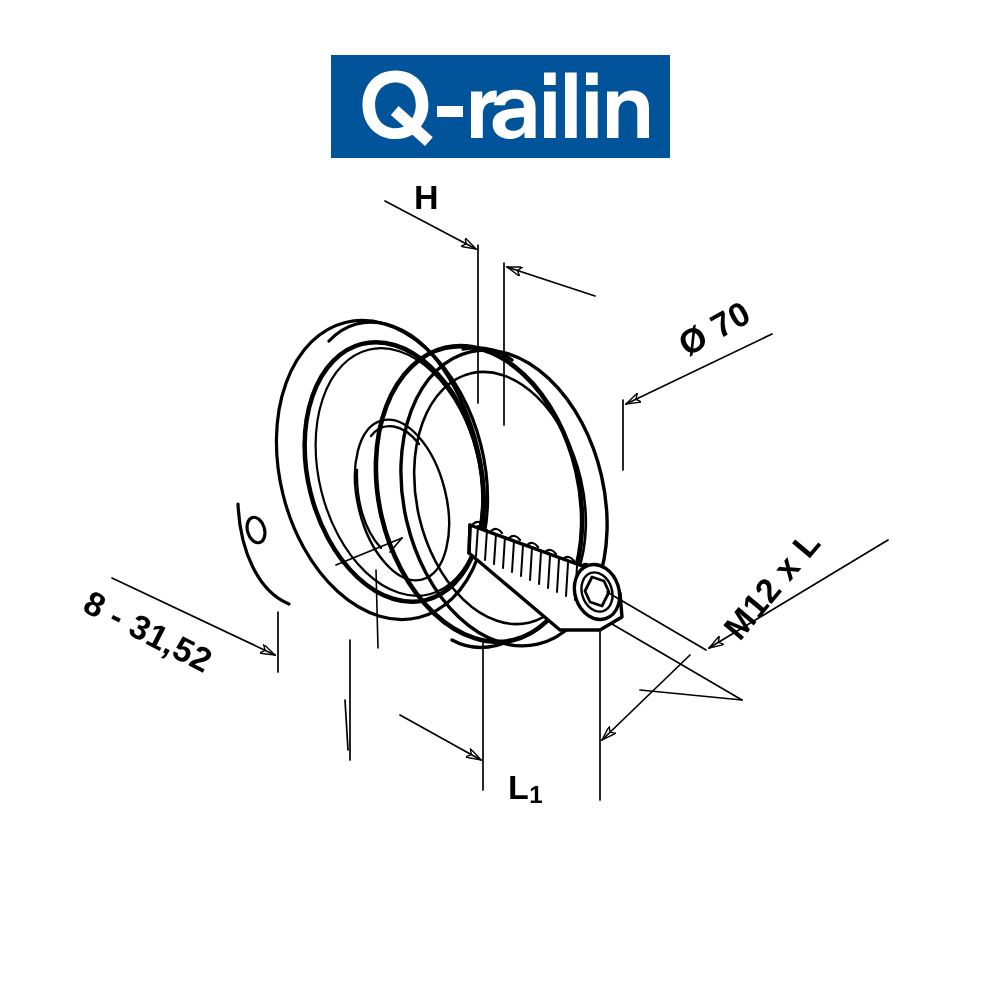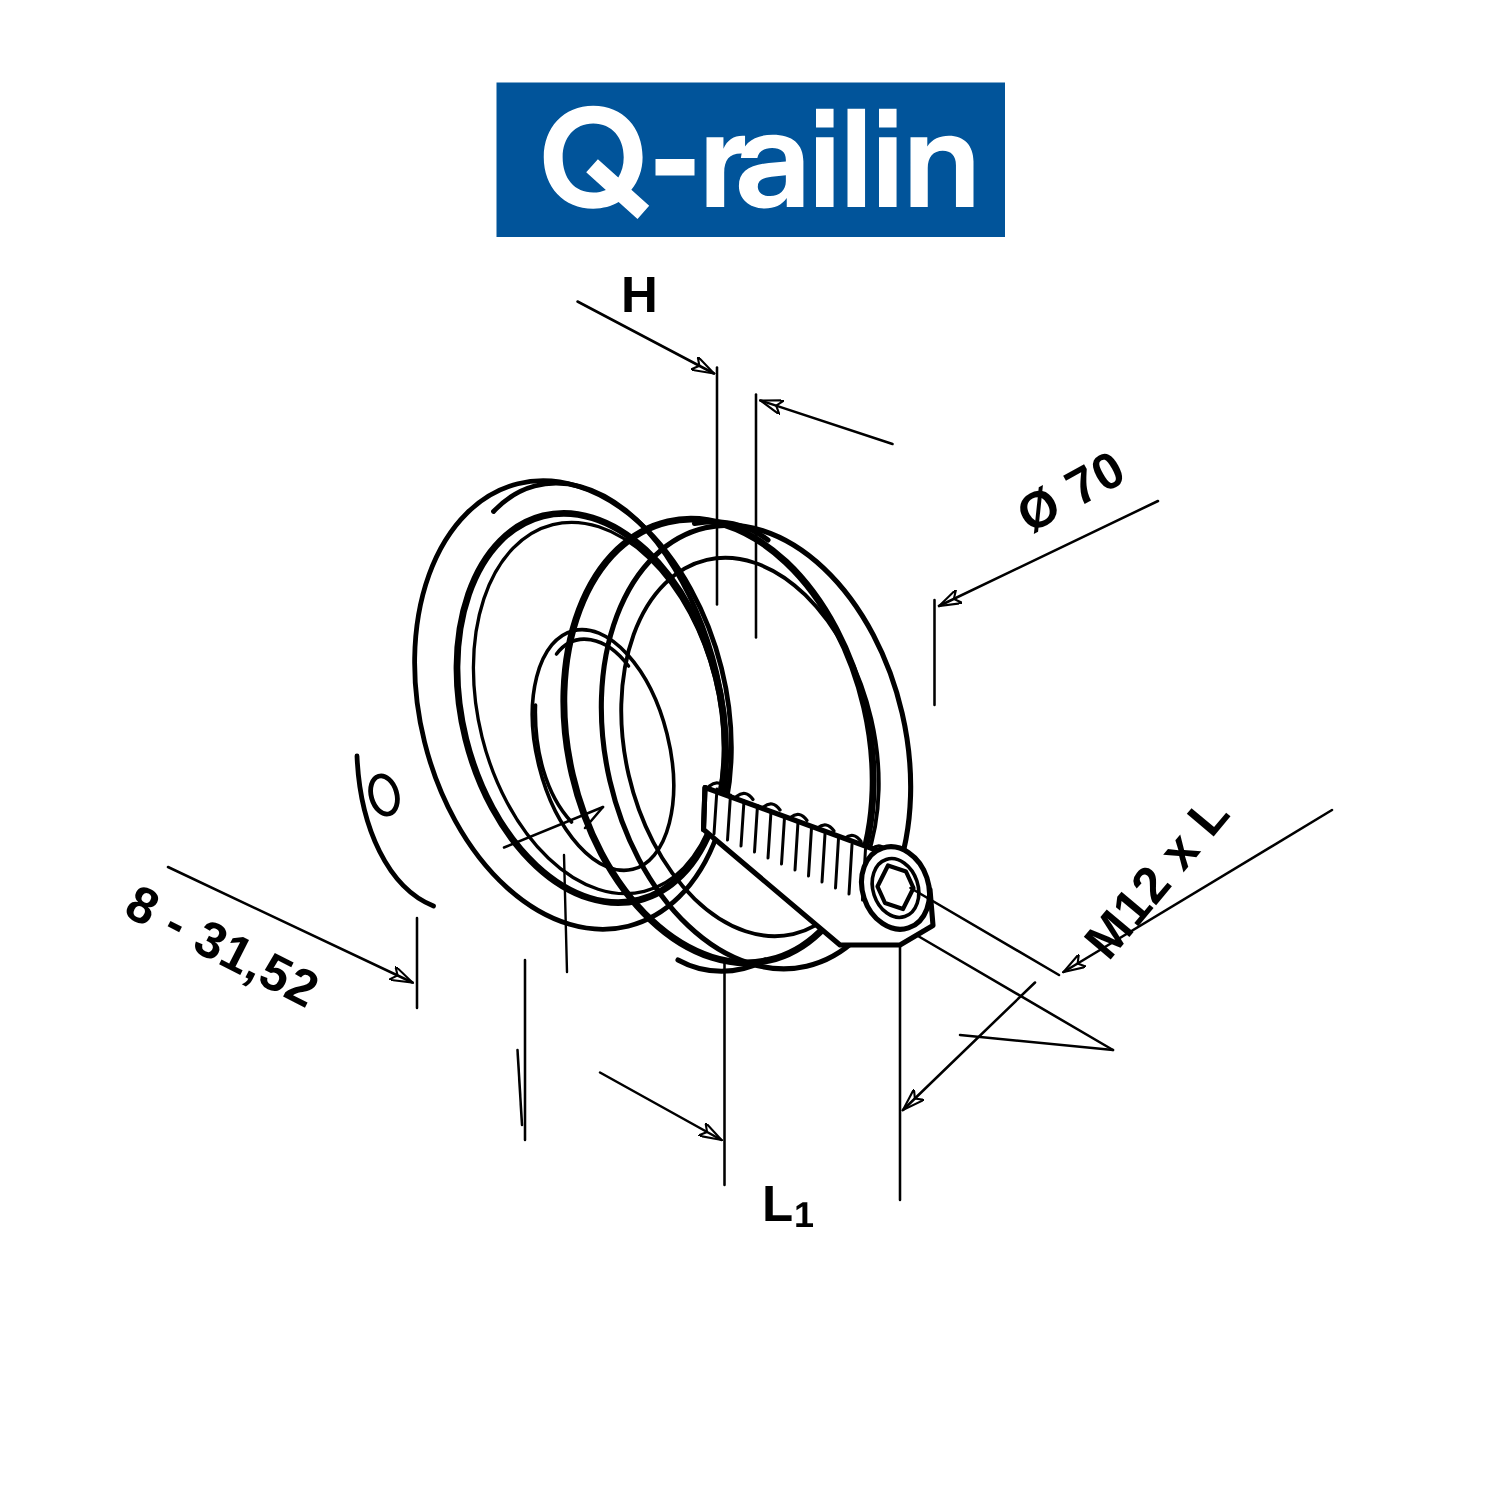--- a/index.html
+++ b/index.html
@@ -45,21 +45,21 @@
     font-family: "Liberation Sans", sans-serif;
     font-weight: bold;
     white-space: nowrap;
     transform-origin: left top;
     letter-spacing: 0.5px;
   }
   #label-h { left: 414px; top: 178px; font-size: 34px; transform: rotate(0deg); }
   #label-d70 { left: 672px; top: 330px; font-size: 34px; transform: rotate(-29deg); }
   #label-m12 { left: 716px; top: 622px; font-size: 34px; transform: rotate(-50deg); }
   #label-range { left: 95px; top: 583px; font-size: 34px; transform: rotate(27deg); }
-  #label-l1 { left: 508px; top: 784px; font-size: 34px; text-align: right; }
+  #label-l1 { left: 508px; top: 768px; font-size: 34px; text-align: right; }
   #label-l1 .sub { font-size: 24px; vertical-align: baseline; position: relative; top: 4px; }
 </style>
 </head>
 <body>
 
 <div id="page">
 
   <div id="brand-logo">
     <svg width="300" height="78" viewBox="0 0 300 78">
       <g fill="#ffffff">

